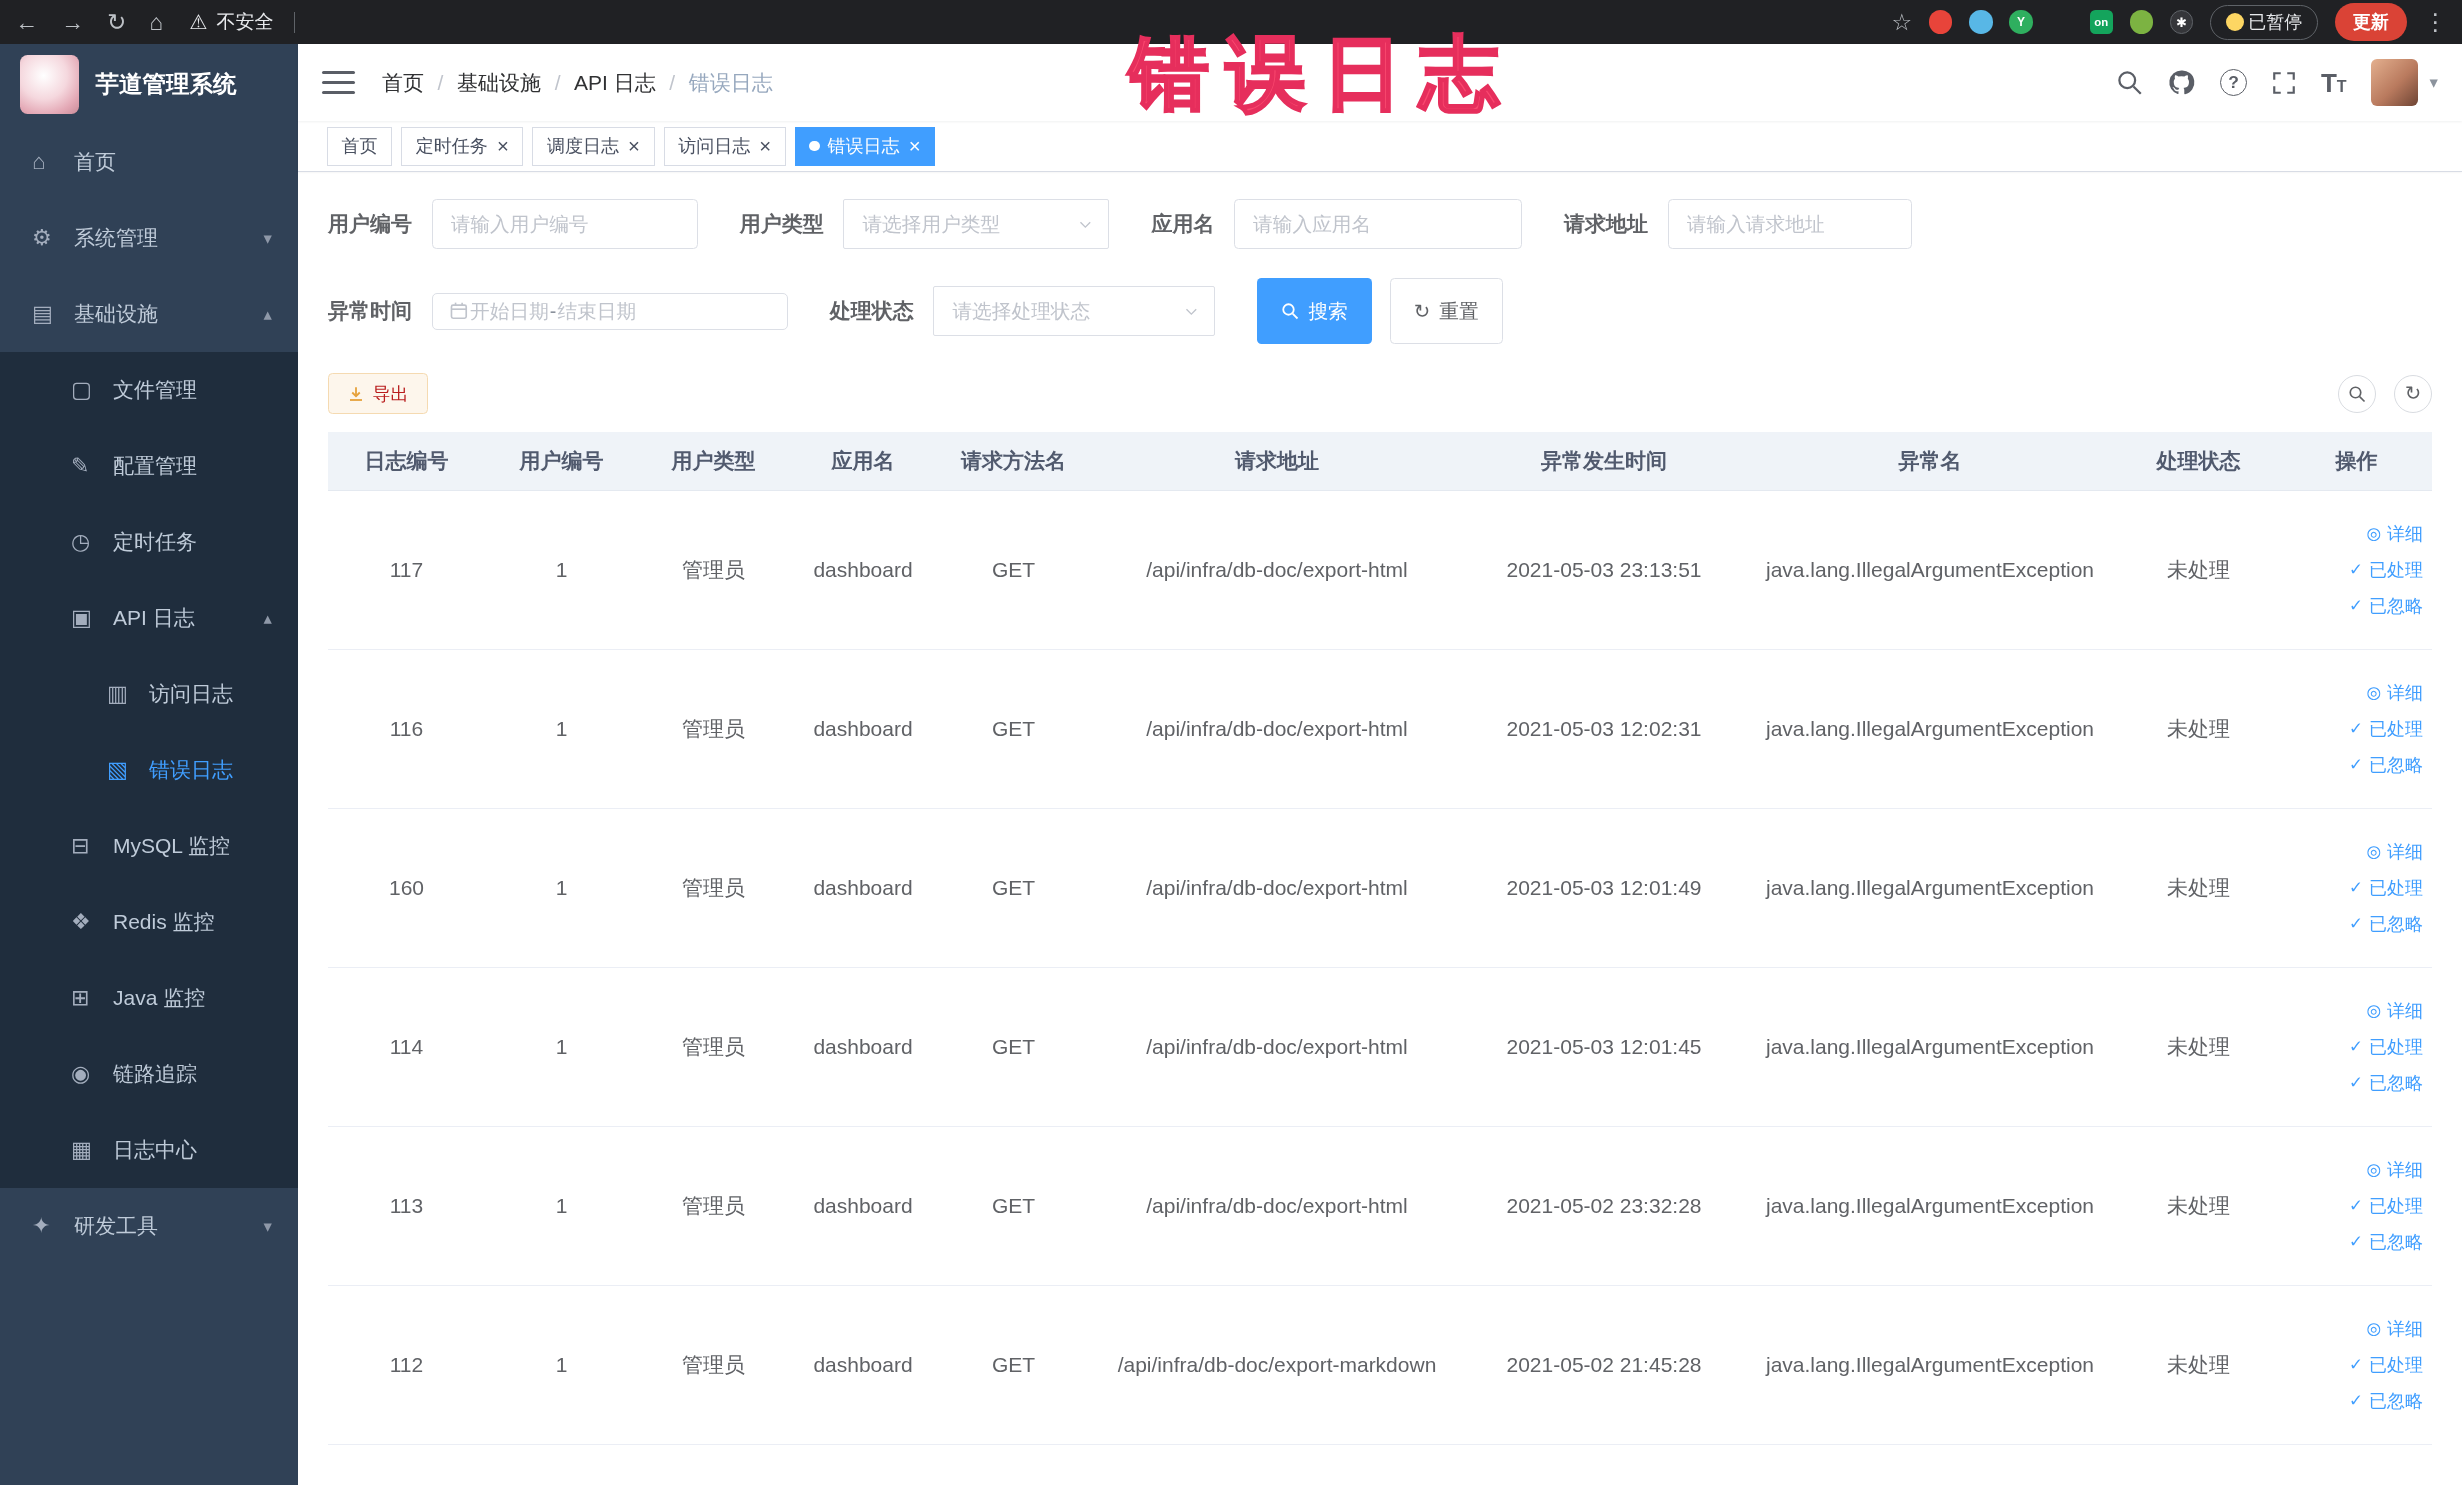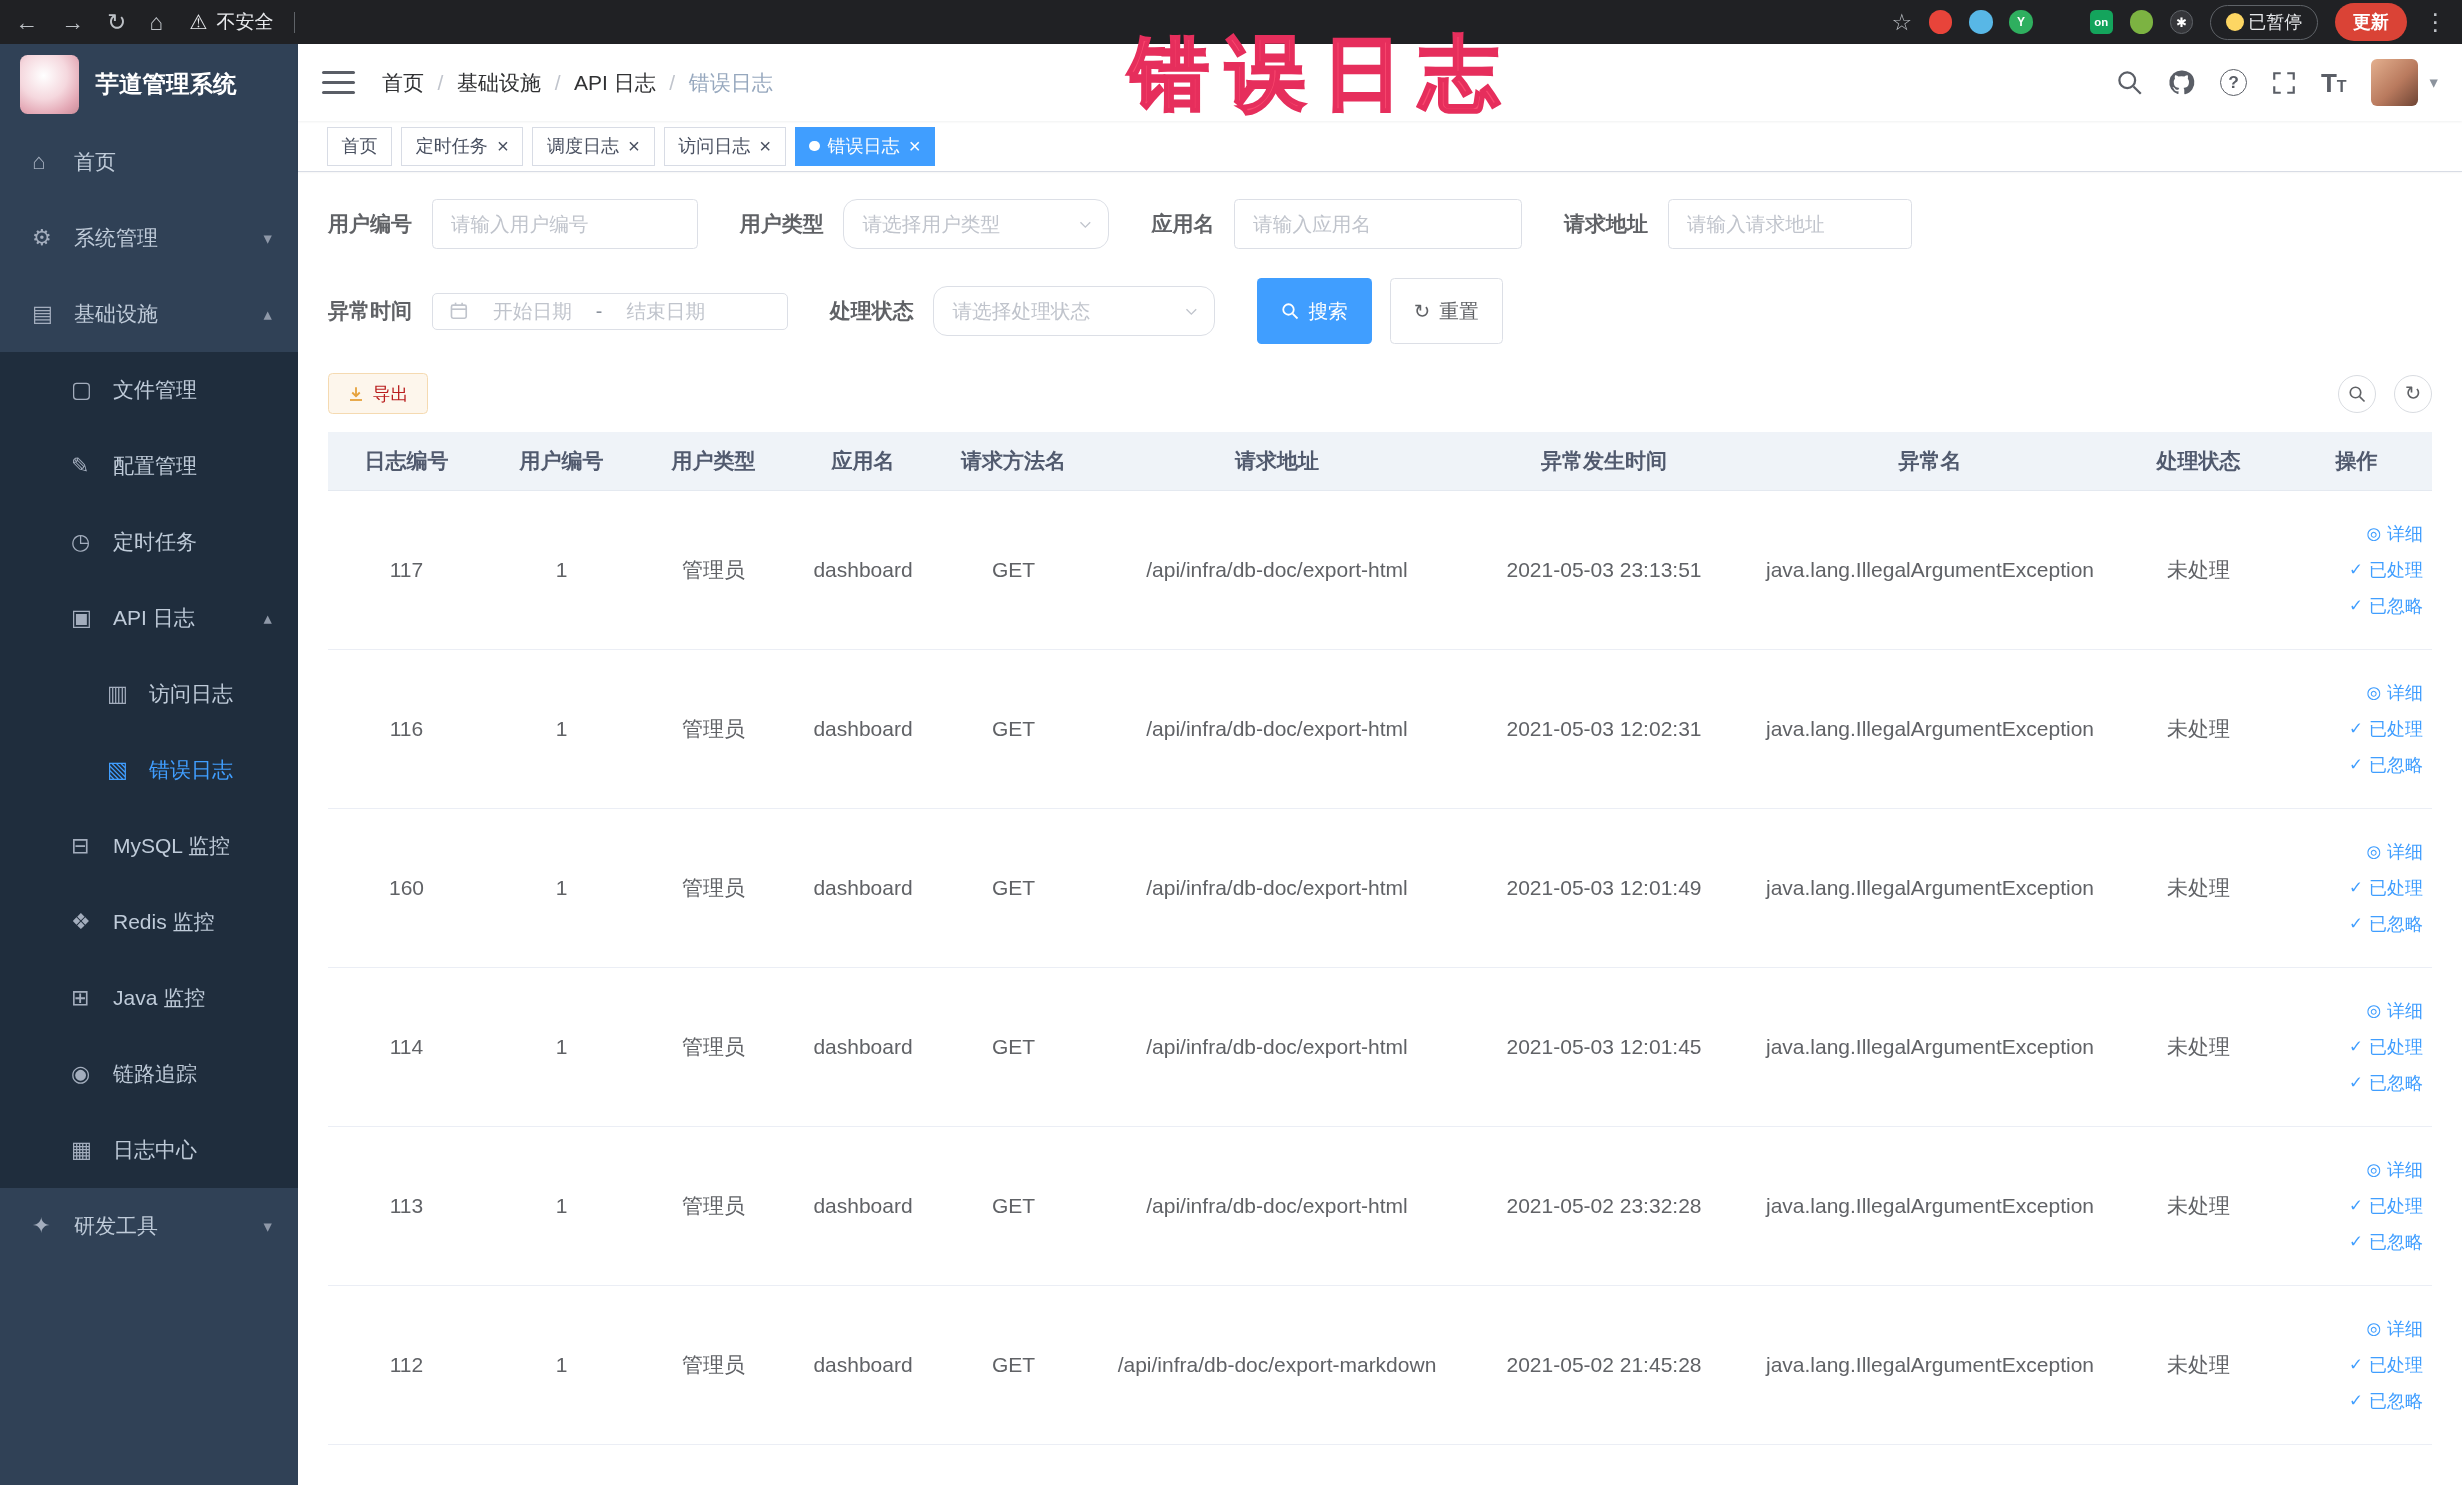--- a/index.html
+++ b/index.html
@@ -85,24 +85,24 @@
   .tag-close{font-size:20.4px;line-height:1;margin-left:1.5px}
 
   
   .content{flex:1;padding:27px 30px 0 30px;overflow:hidden}
   .filter-row{display:flex;align-items:center;margin-bottom:29px}
   .f-item{display:flex;align-items:center;margin-right:42px}
   .f-label{font-size:21px;font-weight:700;color:#606266;margin-right:19.7px;white-space:nowrap}
   .f-input{height:50px;border:0.8px solid #dcdfe6;border-radius:4.5px;background:#fff;font-size:19.7px;color:#7f1d1d;
     padding:0 18px;outline:none;font-family:inherit}
   input::placeholder{color:#c0c4cc}
-  .f-select{height:50px;border:0.8px solid #dcdfe6;border-radius:14px;background:#fff;display:flex;align-items:center;
+  .f-select{height:50px;border:0.8px solid #dcdfe6;border-radius:2px;background:#fff;display:flex;align-items:center;
     justify-content:space-between;padding:0 15px 0 18px;color:#c0c4cc;font-size:19.7px;cursor:pointer}
   .f-date{height:37px;border:0.8px solid #dcdfe6;border-radius:5px;background:#fff;display:flex;align-items:center;
-    padding:0 16.7px;font-size:19.7px;color:#c0c4cc;gap:24px}
+    padding:0 16.7px;font-size:19.7px;color:#c0c4cc;gap:1px}
   .date-sep{color:#8a919b}
   .w1{width:266px}.w2{width:266px}.w3{width:288px}.w4{width:244px}.wd{width:356px}.ws{width:282px}
   .btn{height:66px;border-radius:4.5px;display:inline-flex;align-items:center;justify-content:center;font-size:19.7px;
     cursor:pointer;border:0.8px solid transparent;gap:9px;padding:0 23px;white-space:nowrap}
   .btn-primary{background:#409eff;color:#fff}
   .btn-plain{background:#fff;border-color:#dcdfe6;color:#606266}
   .btn-warning{background:#fdf6ec;border:0.8px solid #f5dab1;color:#b91c1c;height:41px;font-size:18px;padding:0 18px;
     border-radius:4.5px;display:inline-flex;align-items:center;gap:7.6px;cursor:pointer}
   .mr24{margin-right:18px}
   .toolbar{display:flex;align-items:center;justify-content:space-between;margin-bottom:18px}

